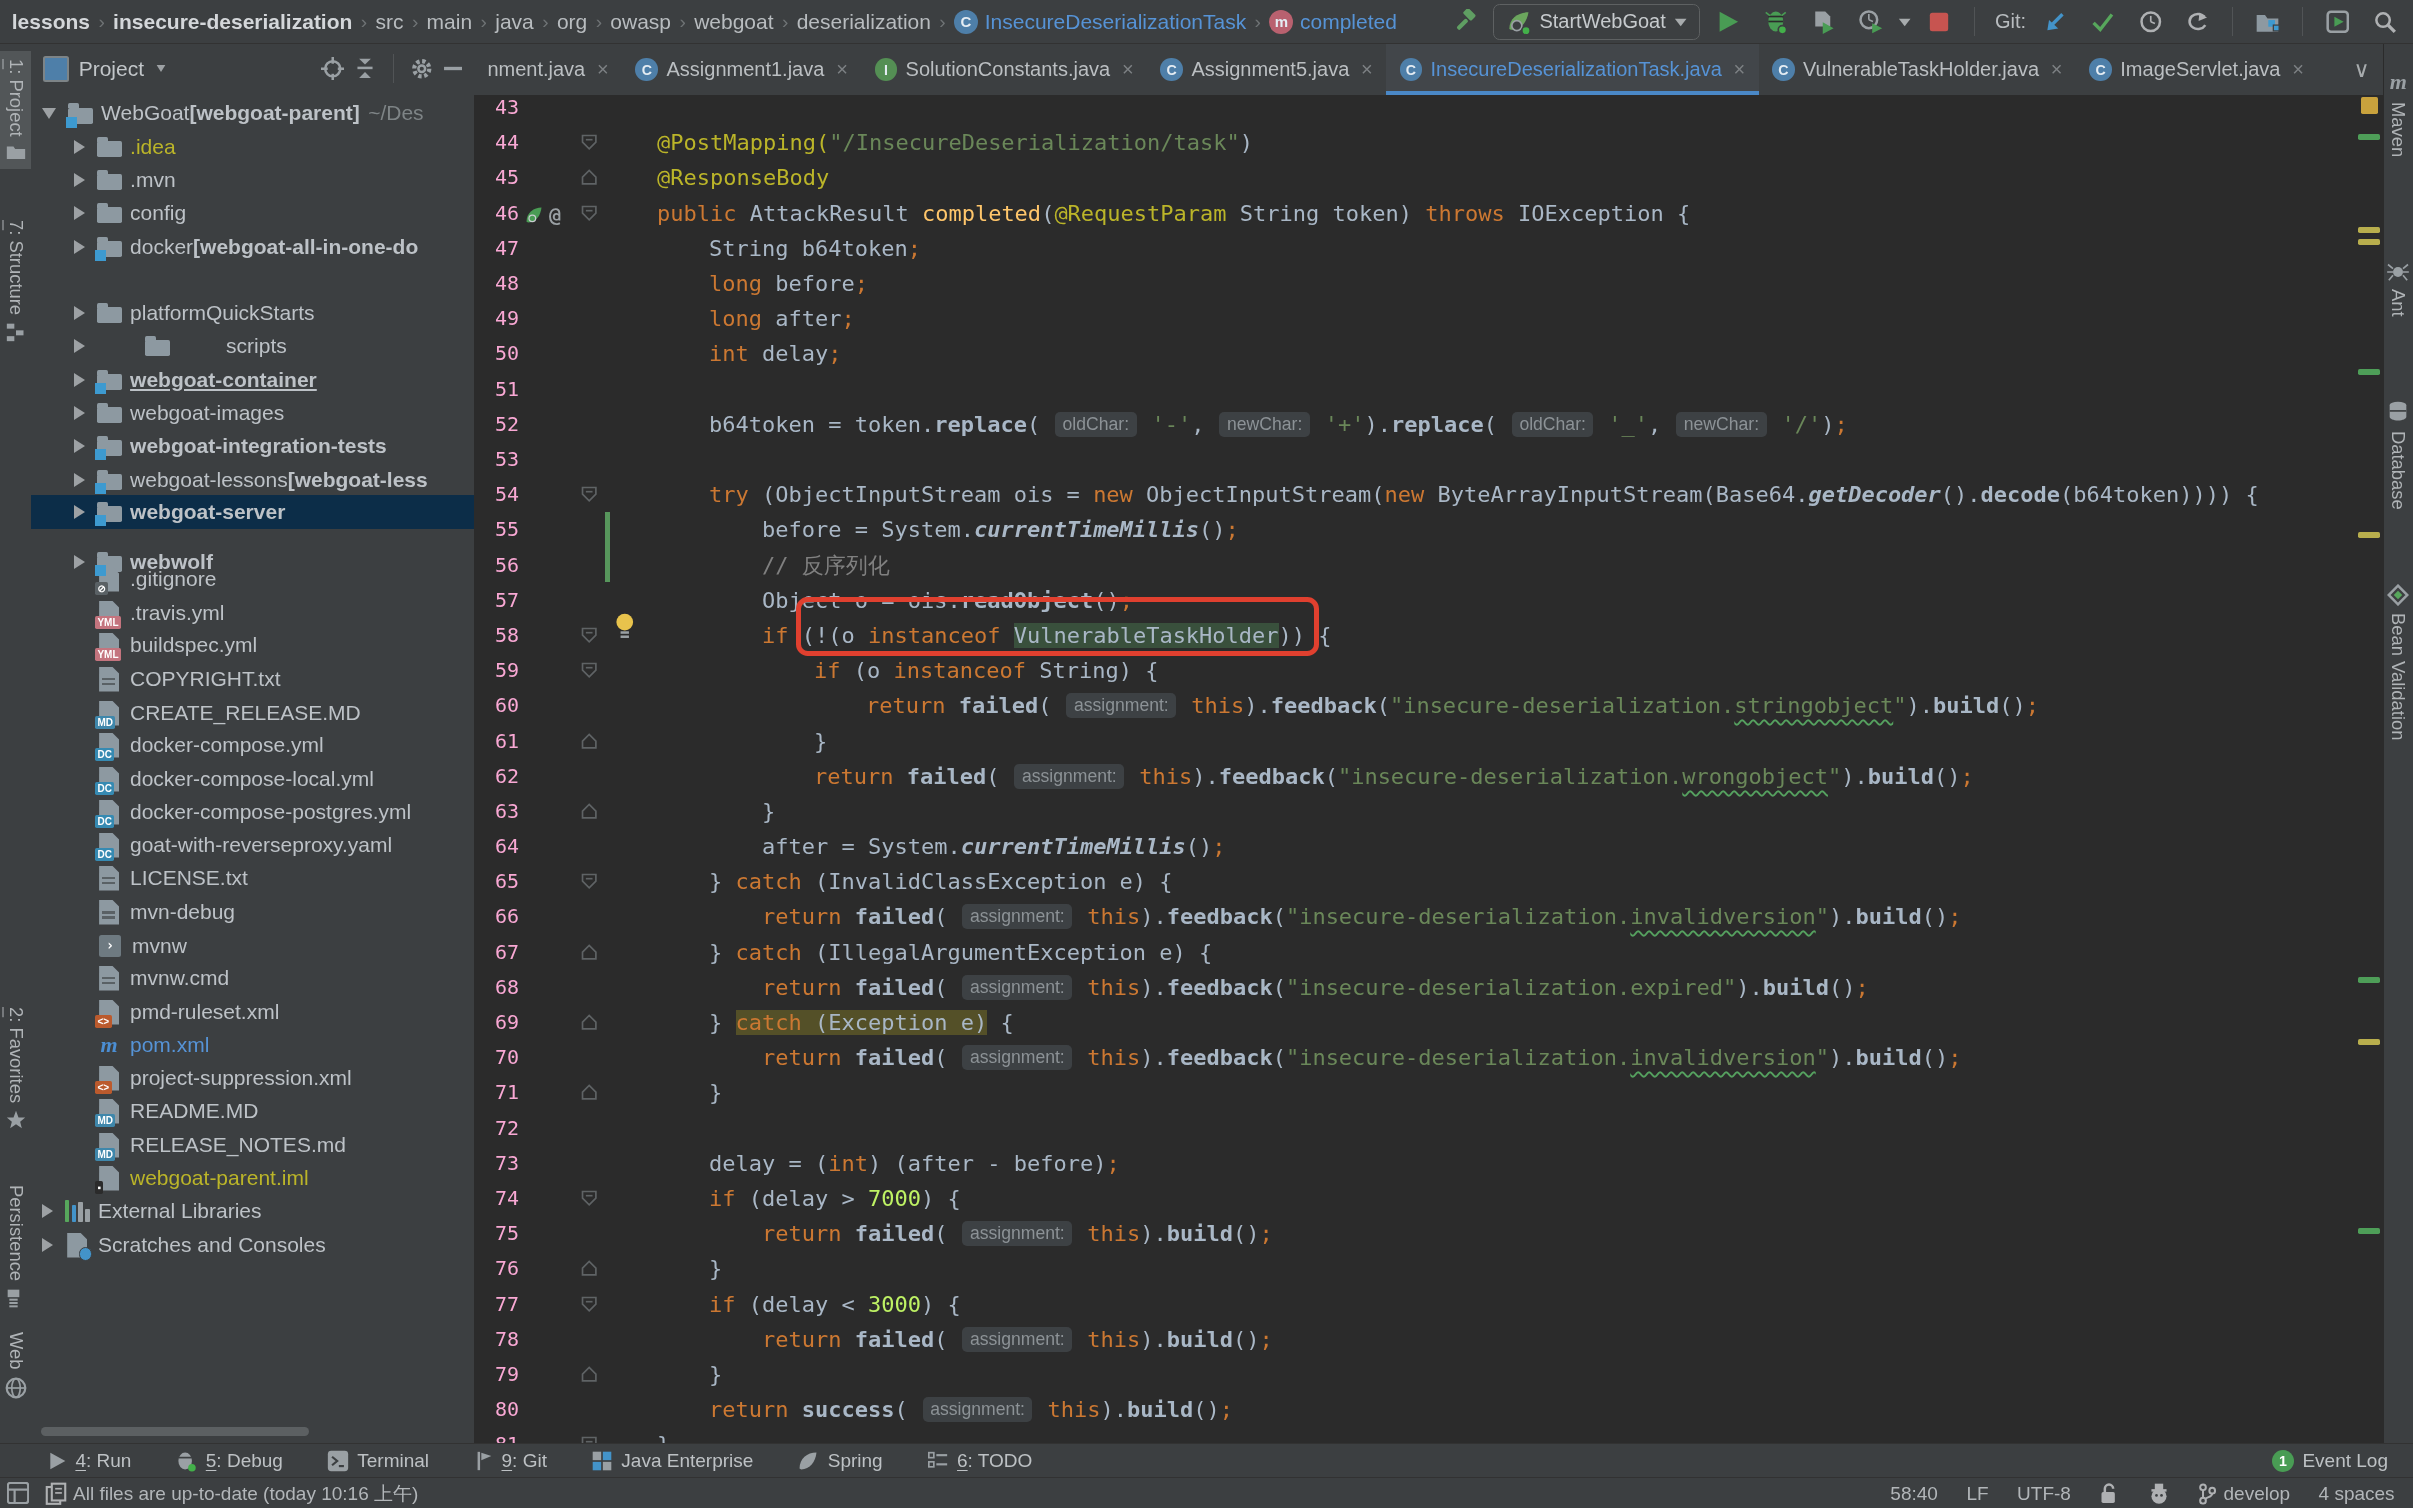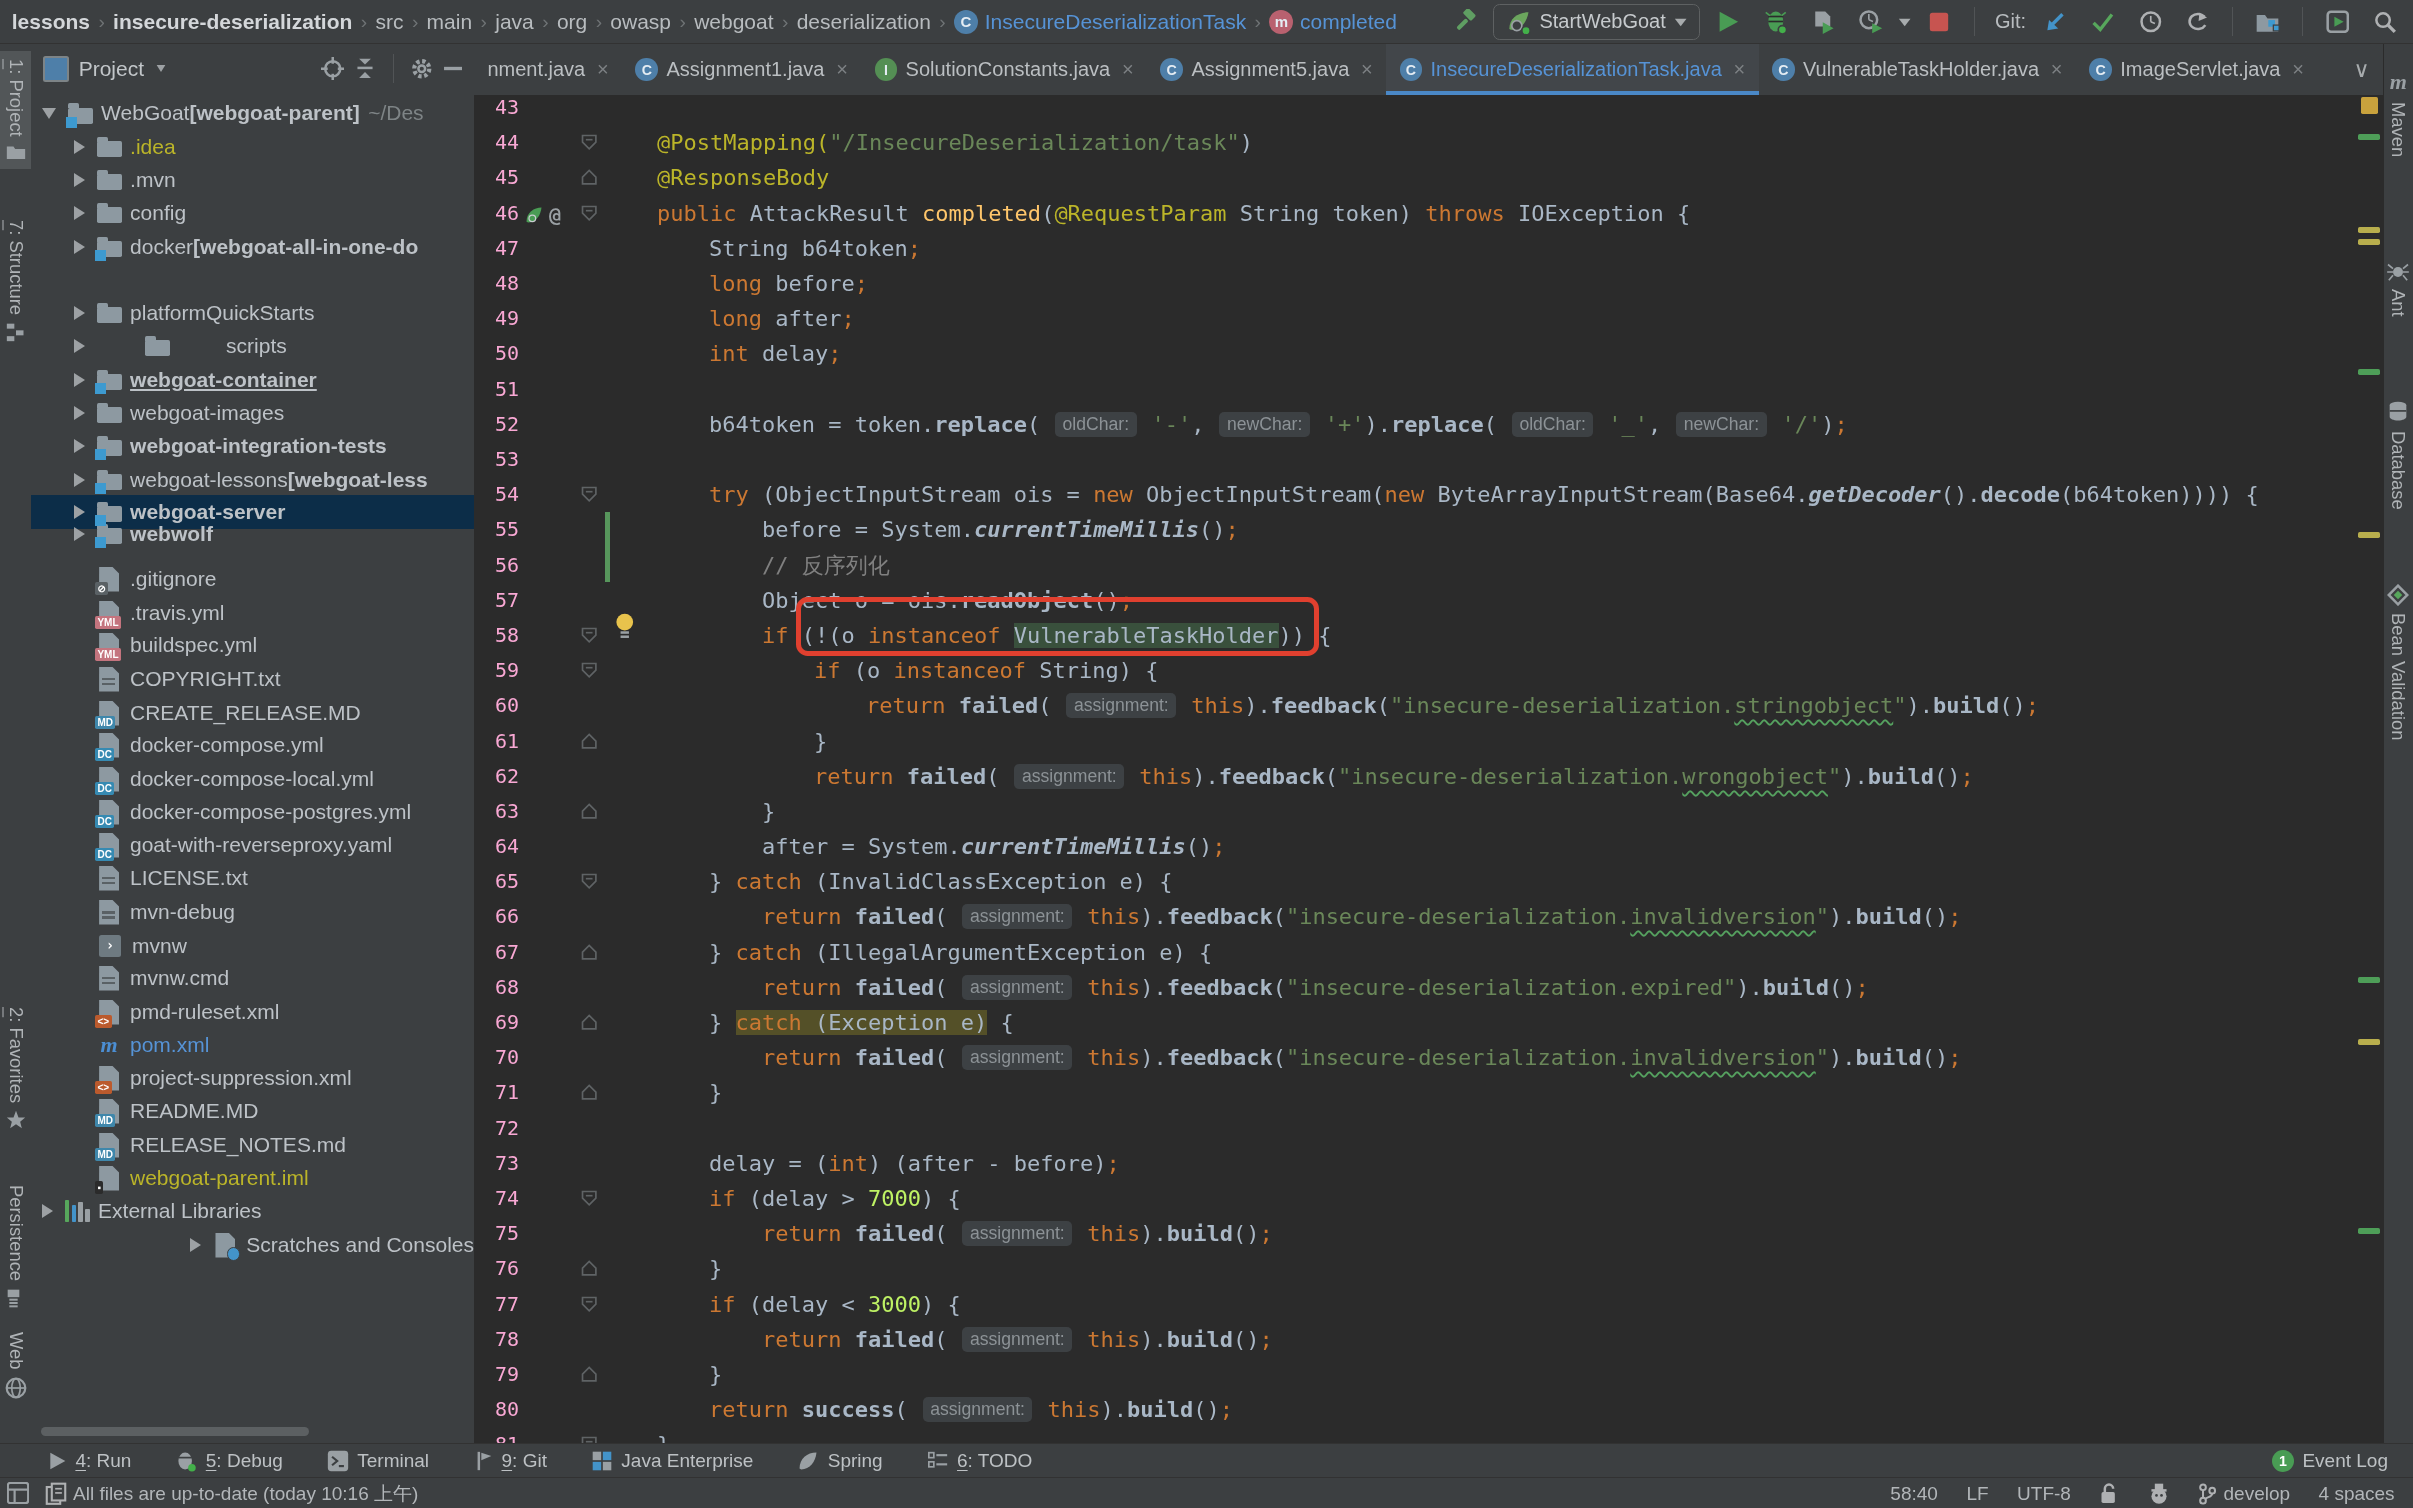--- a/index.html
+++ b/index.html
@@ -466,21 +466,21 @@
         <span class="lab">webgoat-lessons</span>
         <span class="suffix"> [webgoat-less</span>
       </div>
       <div class="trow selected" style="top: 402px; padding-left: 43px;">
         <span class="tri tri-right" style="margin: 0px 11.7px 0px 0px;"></span>
         <span class="fold-ic">
           <span class="modbadge"></span>
         </span>
         <span class="lab" style="font-weight: bold;">webgoat-server</span>
       </div>
-      <div class="trow" style="top: 424px; padding-left: 43px;">
+      <div class="trow" style="top: 452px; padding-left: 43px;">
         <span class="tri tri-right" style="margin: 0px 11.7px 0px 0px;"></span>
         <span class="fold-ic">
           <span class="modbadge"></span>
         </span>
         <span class="lab" style="font-weight: bold;">webwolf</span>
       </div>
       <div class="trow" style="top: 469px; padding-left: 43px;">
         <span style="display: inline-block; width: 22.6px;"></span>
         <span class="file-ic">
           <span class="body"></span>
@@ -629,21 +629,21 @@
       <div class="trow" style="top: 1101px; padding-left: 11px;">
         <span class="tri tri-right" style="margin: 0px 11.7px 0px 0px;"></span>
         <span class="extlib-ic">
           <i style="background: rgb(87, 167, 92); height: 22px;"></i>
           <i style="background: rgb(67, 147, 201); height: 17px;"></i>
           <i style="background: rgb(154, 160, 164); height: 20px;"></i>
           <i style="background: rgb(154, 160, 164); height: 13.4px;"></i>
         </span>
         <span class="lab">External Libraries</span>
       </div>
-      <div class="trow" style="top: 1135px; padding-left: 11px; justify-content: flex-end;">
+      <div class="trow" style="top: 1135px; padding-left: 11px;">
         <span class="tri tri-right" style="margin: 0px 11.7px 0px 0px;"></span>
         <span class="file-ic">
           <span class="body"></span>
           <span style="position: absolute; right: -5px; bottom: -3.4px; width: 11.7px; height: 11.7px; border-radius: 50%; background: rgb(67, 147, 201); border: 1.7px solid rgb(60, 63, 65);"></span>
         </span>
         <span class="lab">Scratches and Consoles</span>
       </div>
     </div>
   <div class="hscroll"></div>
 </div>

